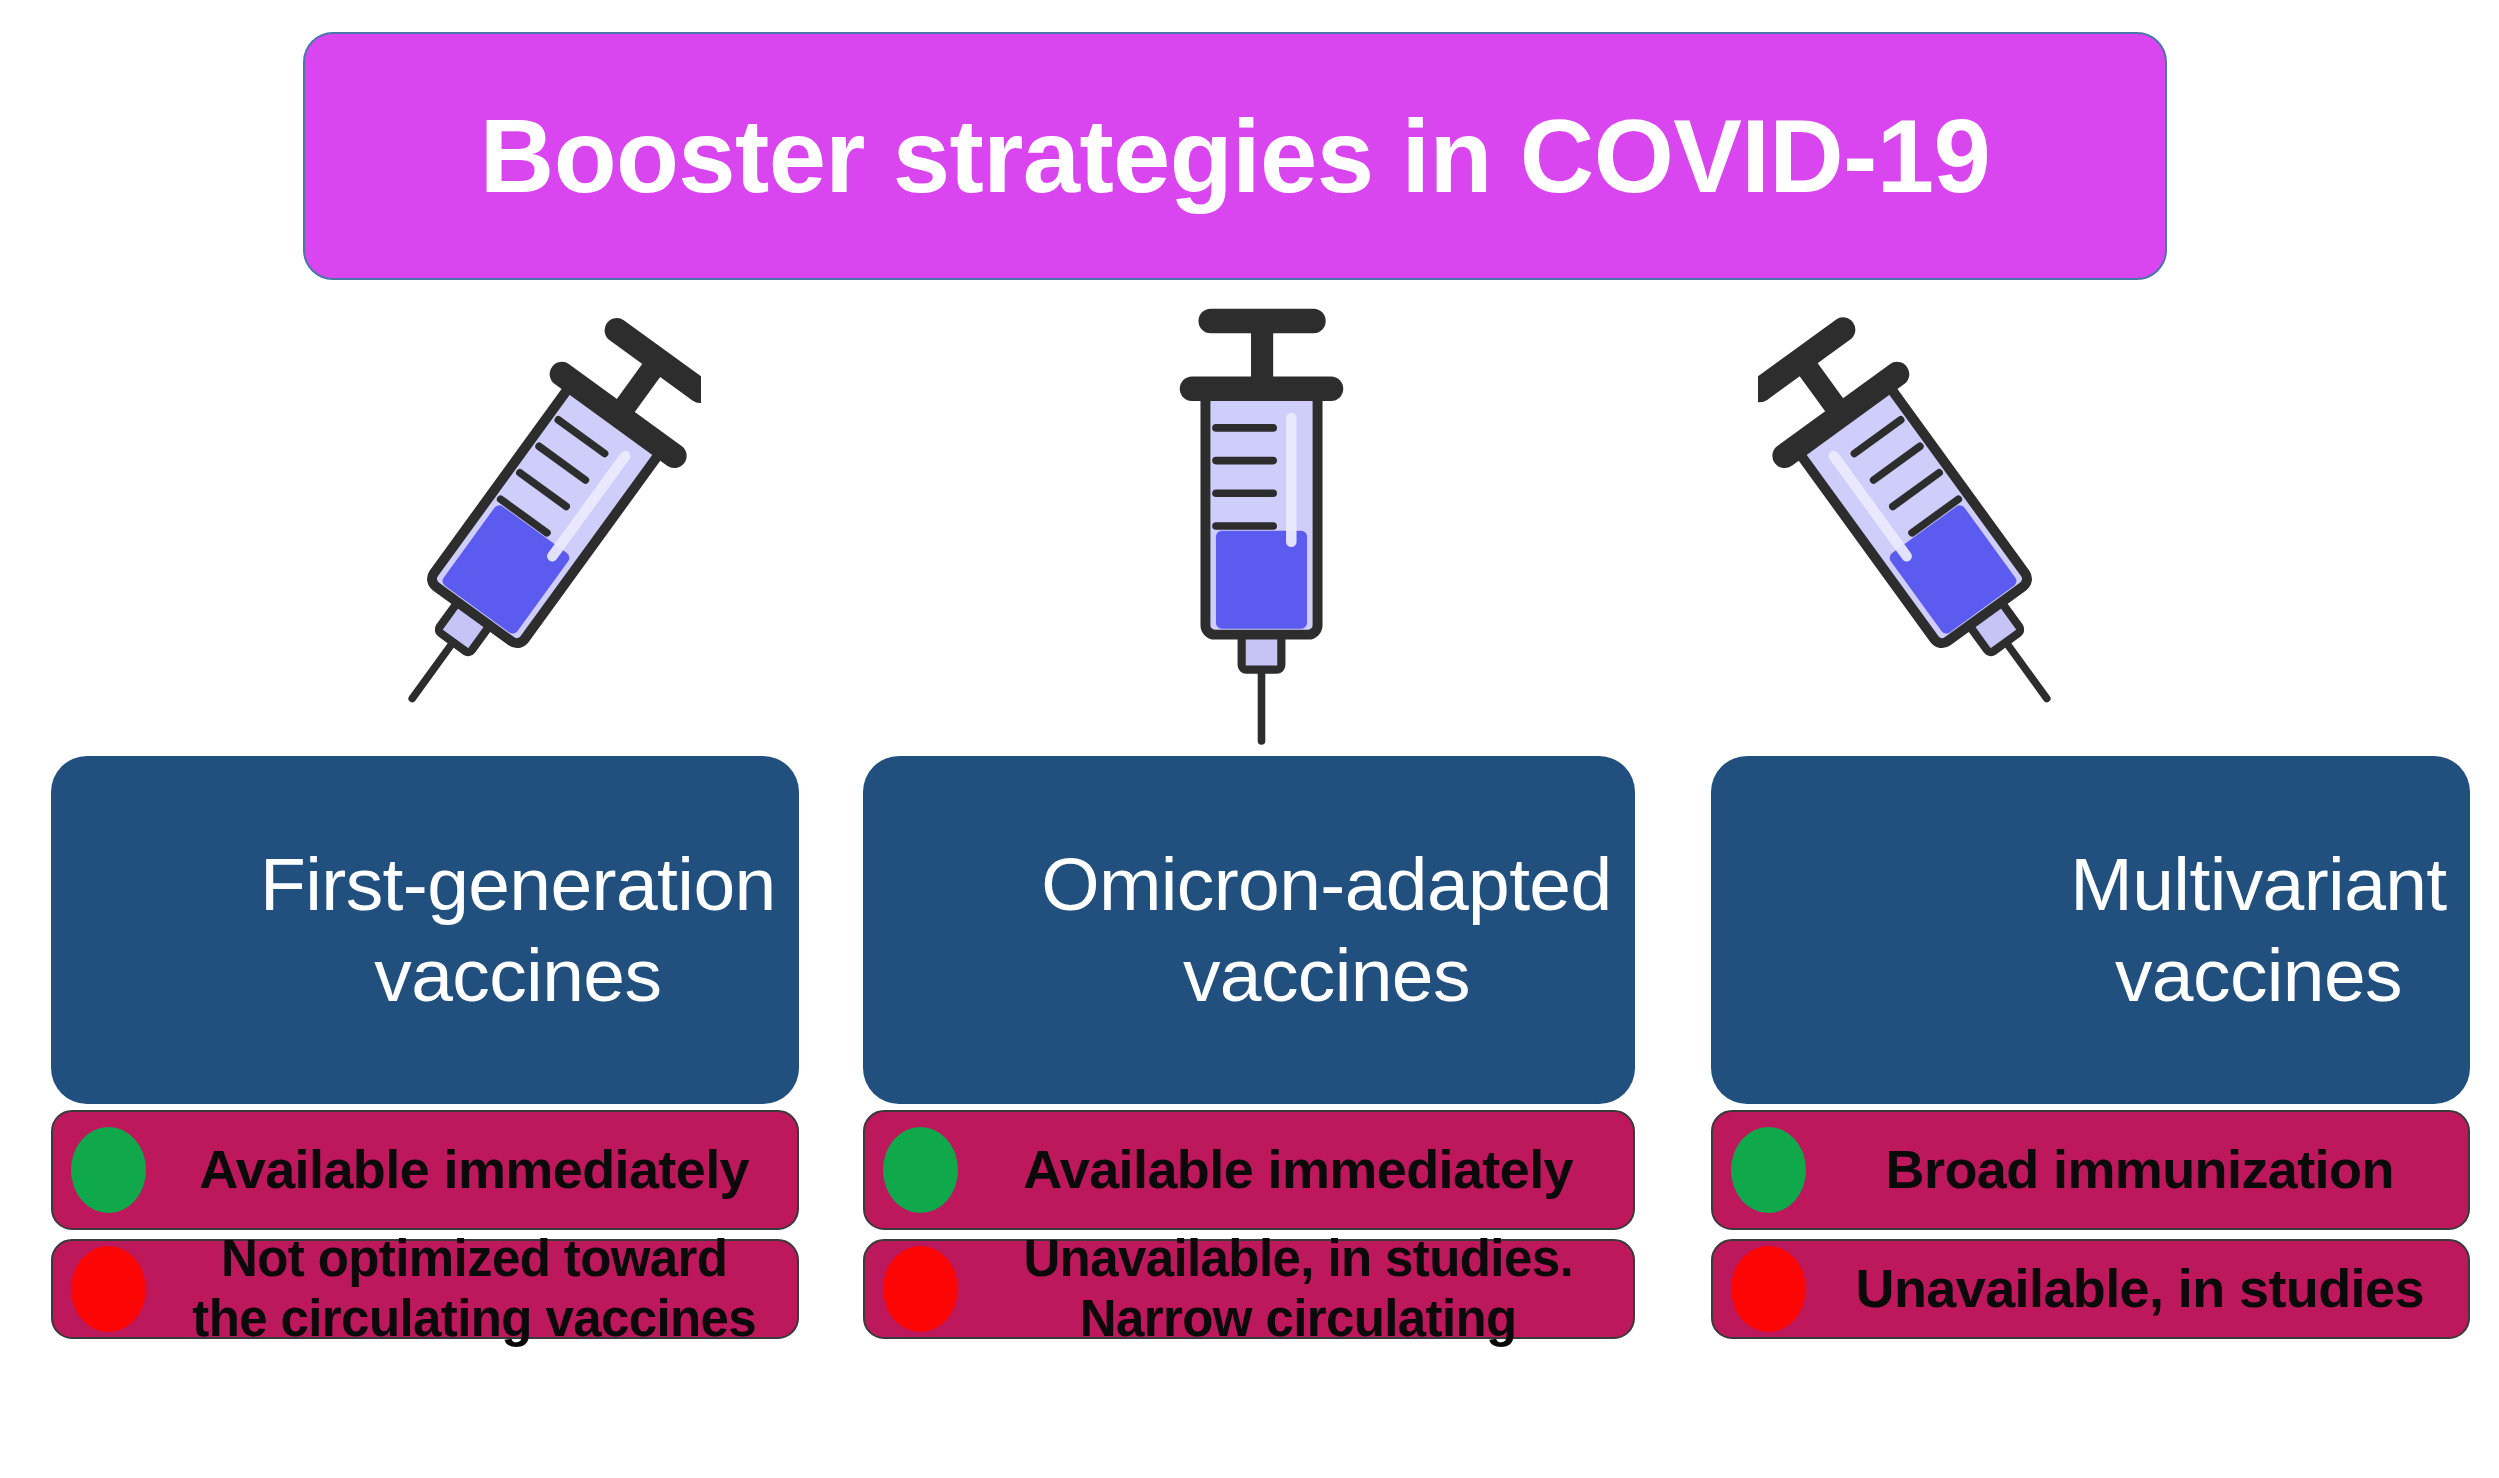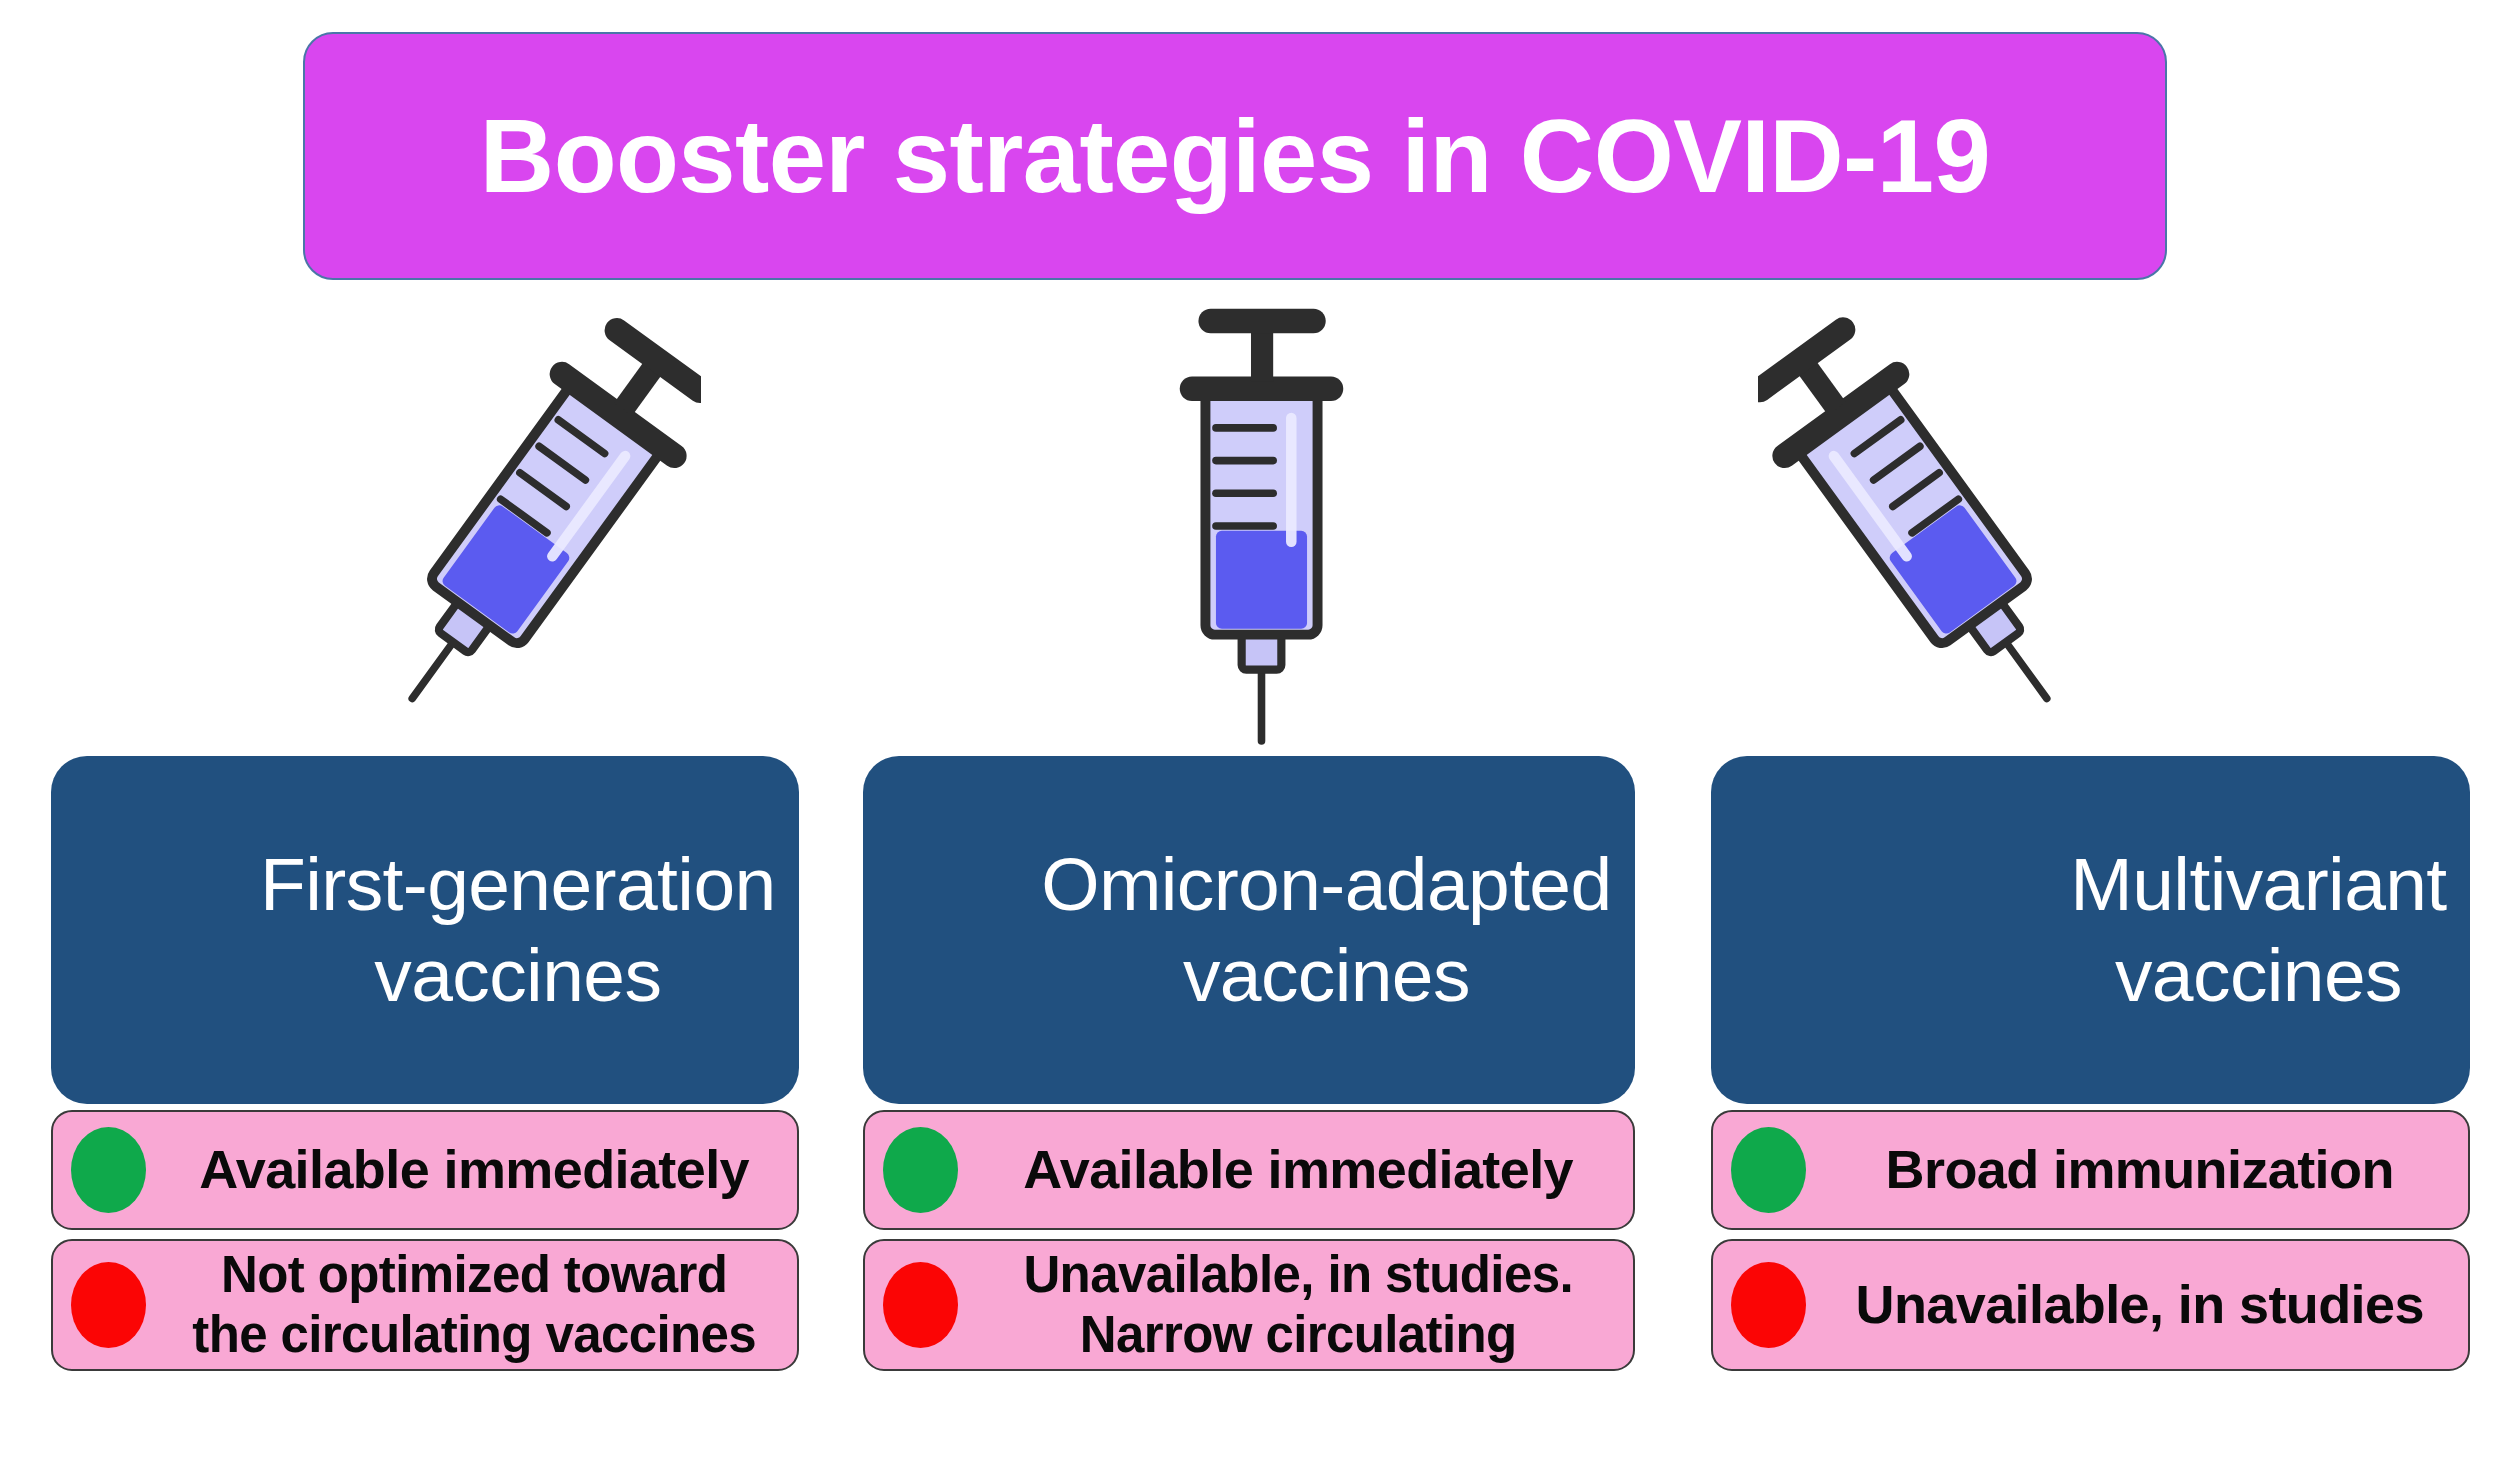--- a/index.html
+++ b/index.html
@@ -81,29 +81,29 @@
     font-size: 75px;
     font-weight: normal;
     line-height: 1.22;
     text-align: center;
     letter-spacing: -0.6px;
   }
 
   .bullet-box {
     width: 100%;
     box-sizing: border-box;
-    background: #f9a8d4;
+    background: #be185d;
     border: 2.9px solid #3A3A3A;
     border-radius: 21px;
     display: flex;
     align-items: center;
     padding: 0 10.5px 0 17.5px;
   }
   .bullet-box.first { height: 120px; margin-top: 5.8px; }
-  .bullet-box.second { height: 132px; margin-top: 9.3px; }
+  .bullet-box.second { height: 100px; margin-top: 9.3px; }
 
   .dot {
     flex: 0 0 auto;
     width: 75px;
     height: 86px;
     border-radius: 50%;
     margin-right: 16.4px;
   }
   .dot.green { background: #0FA94B; }
   .dot.red   { background: #FB0505; }

